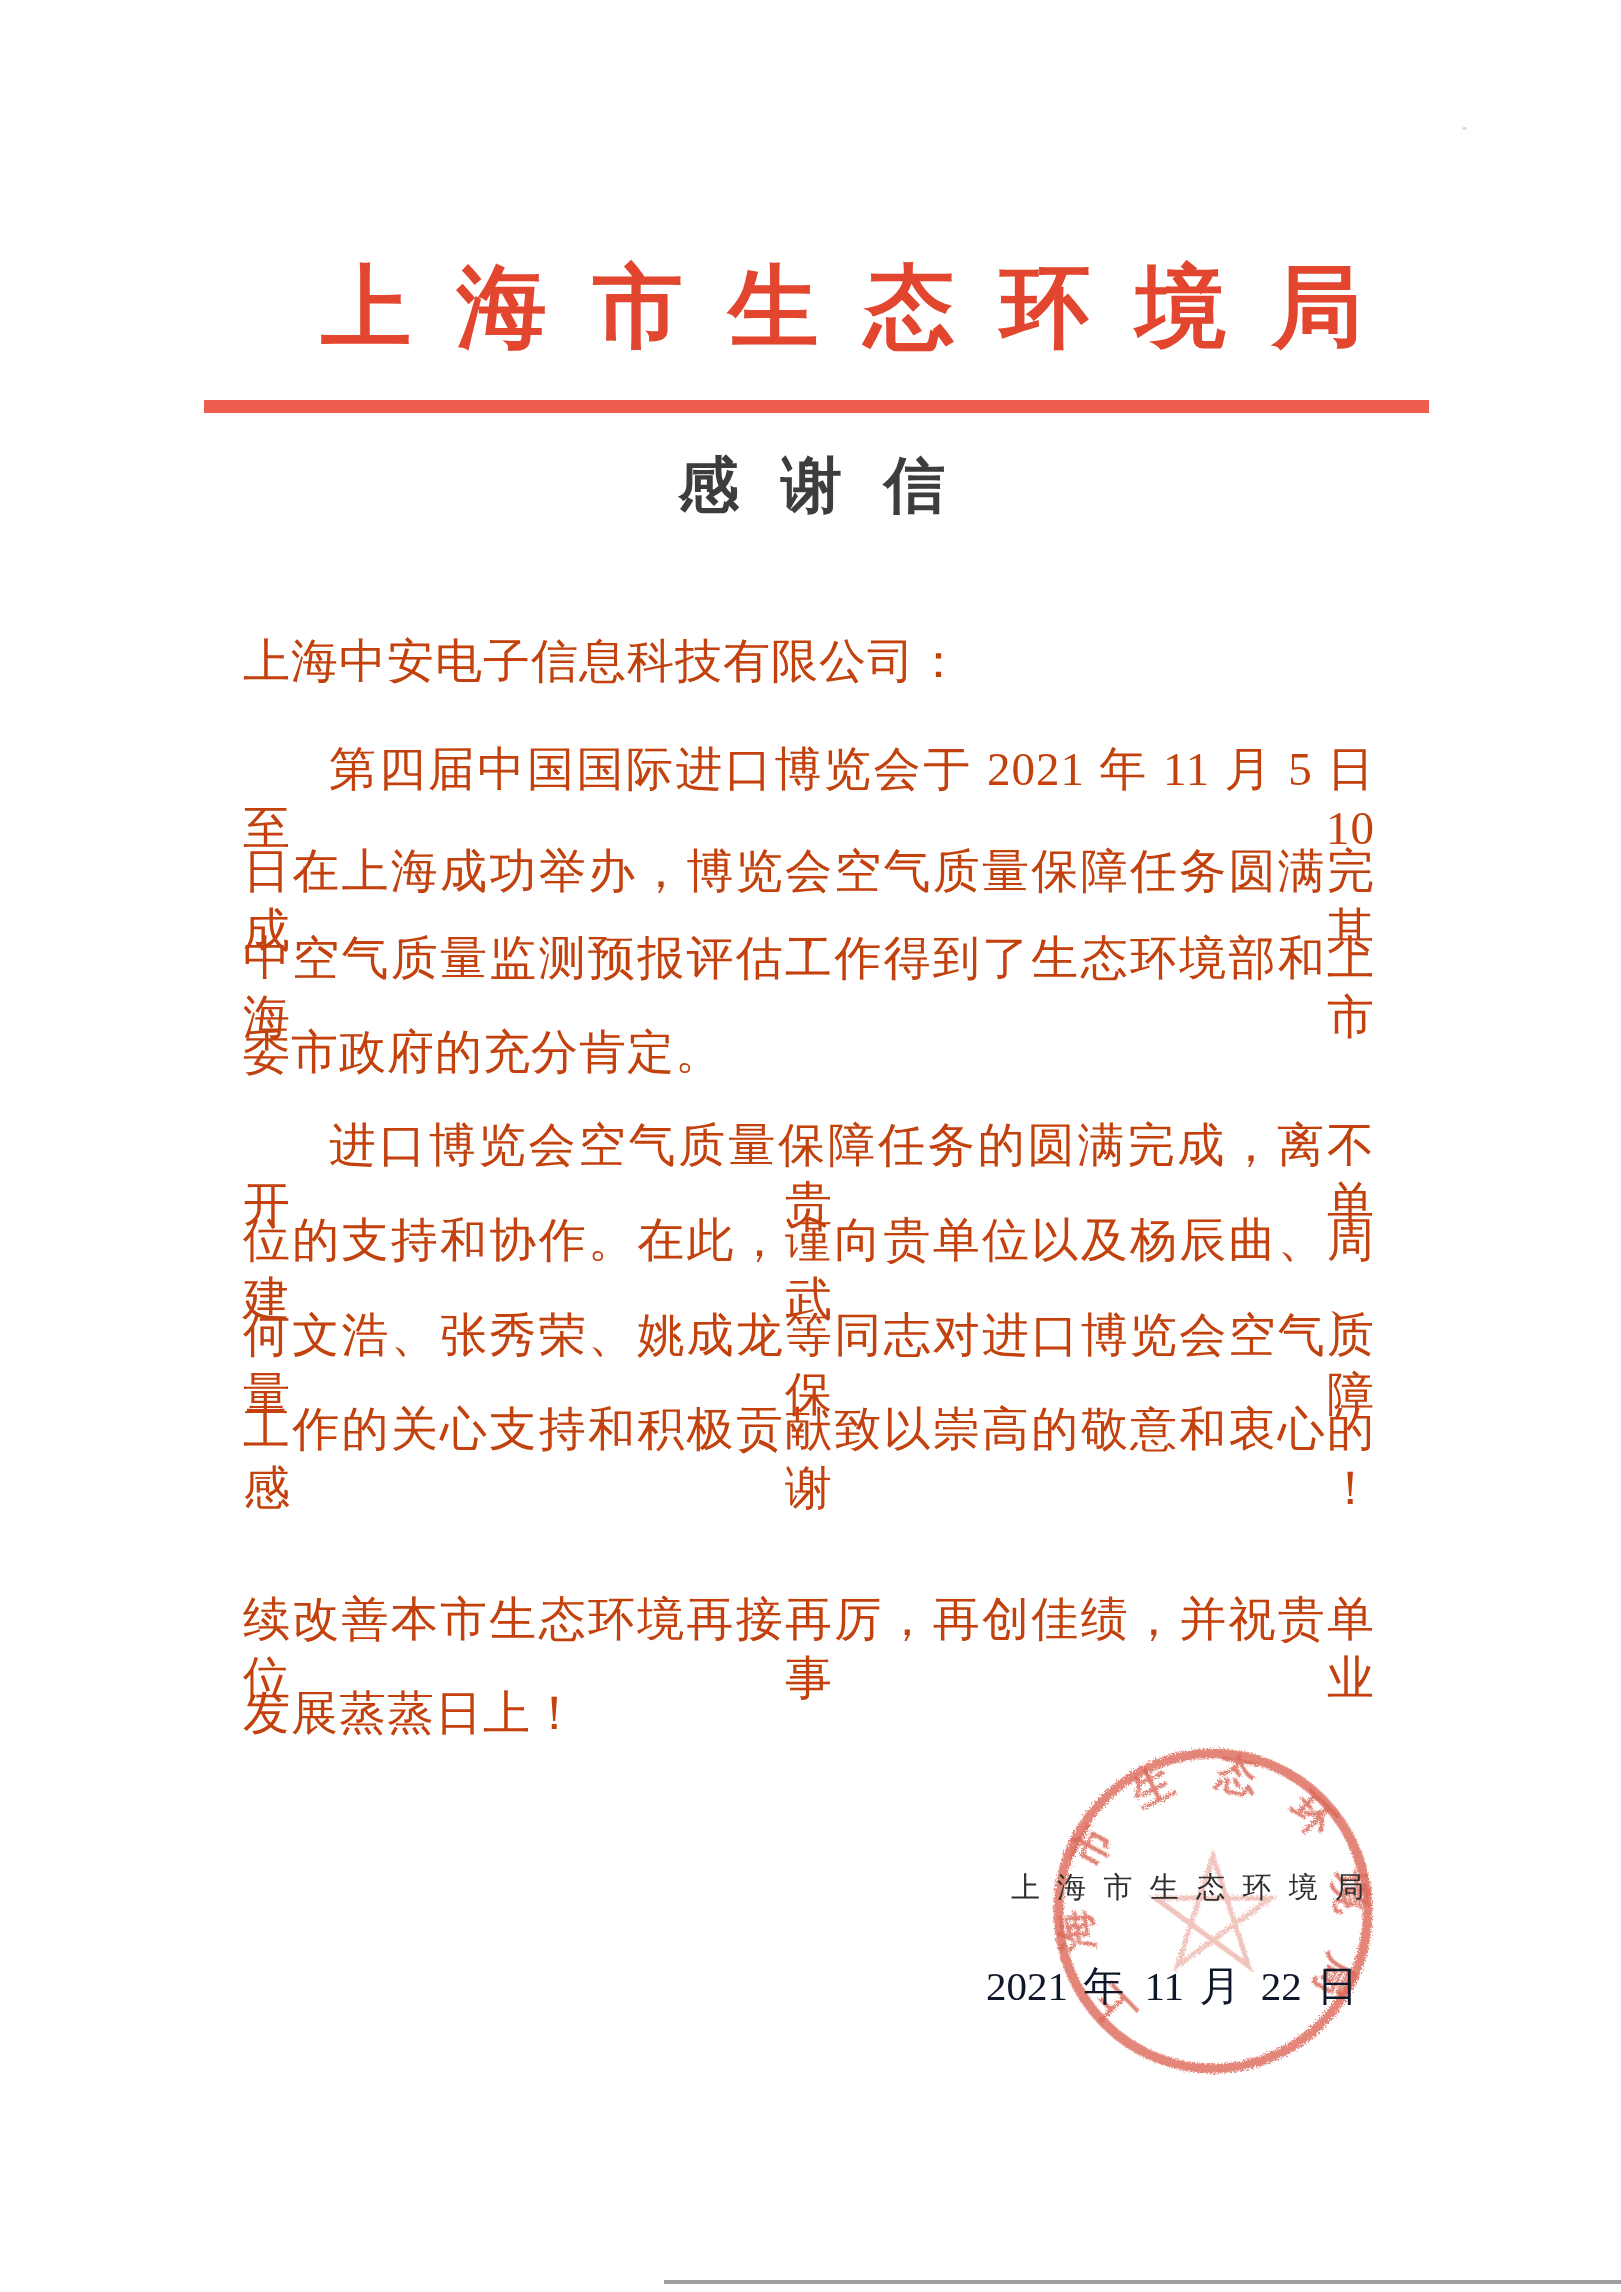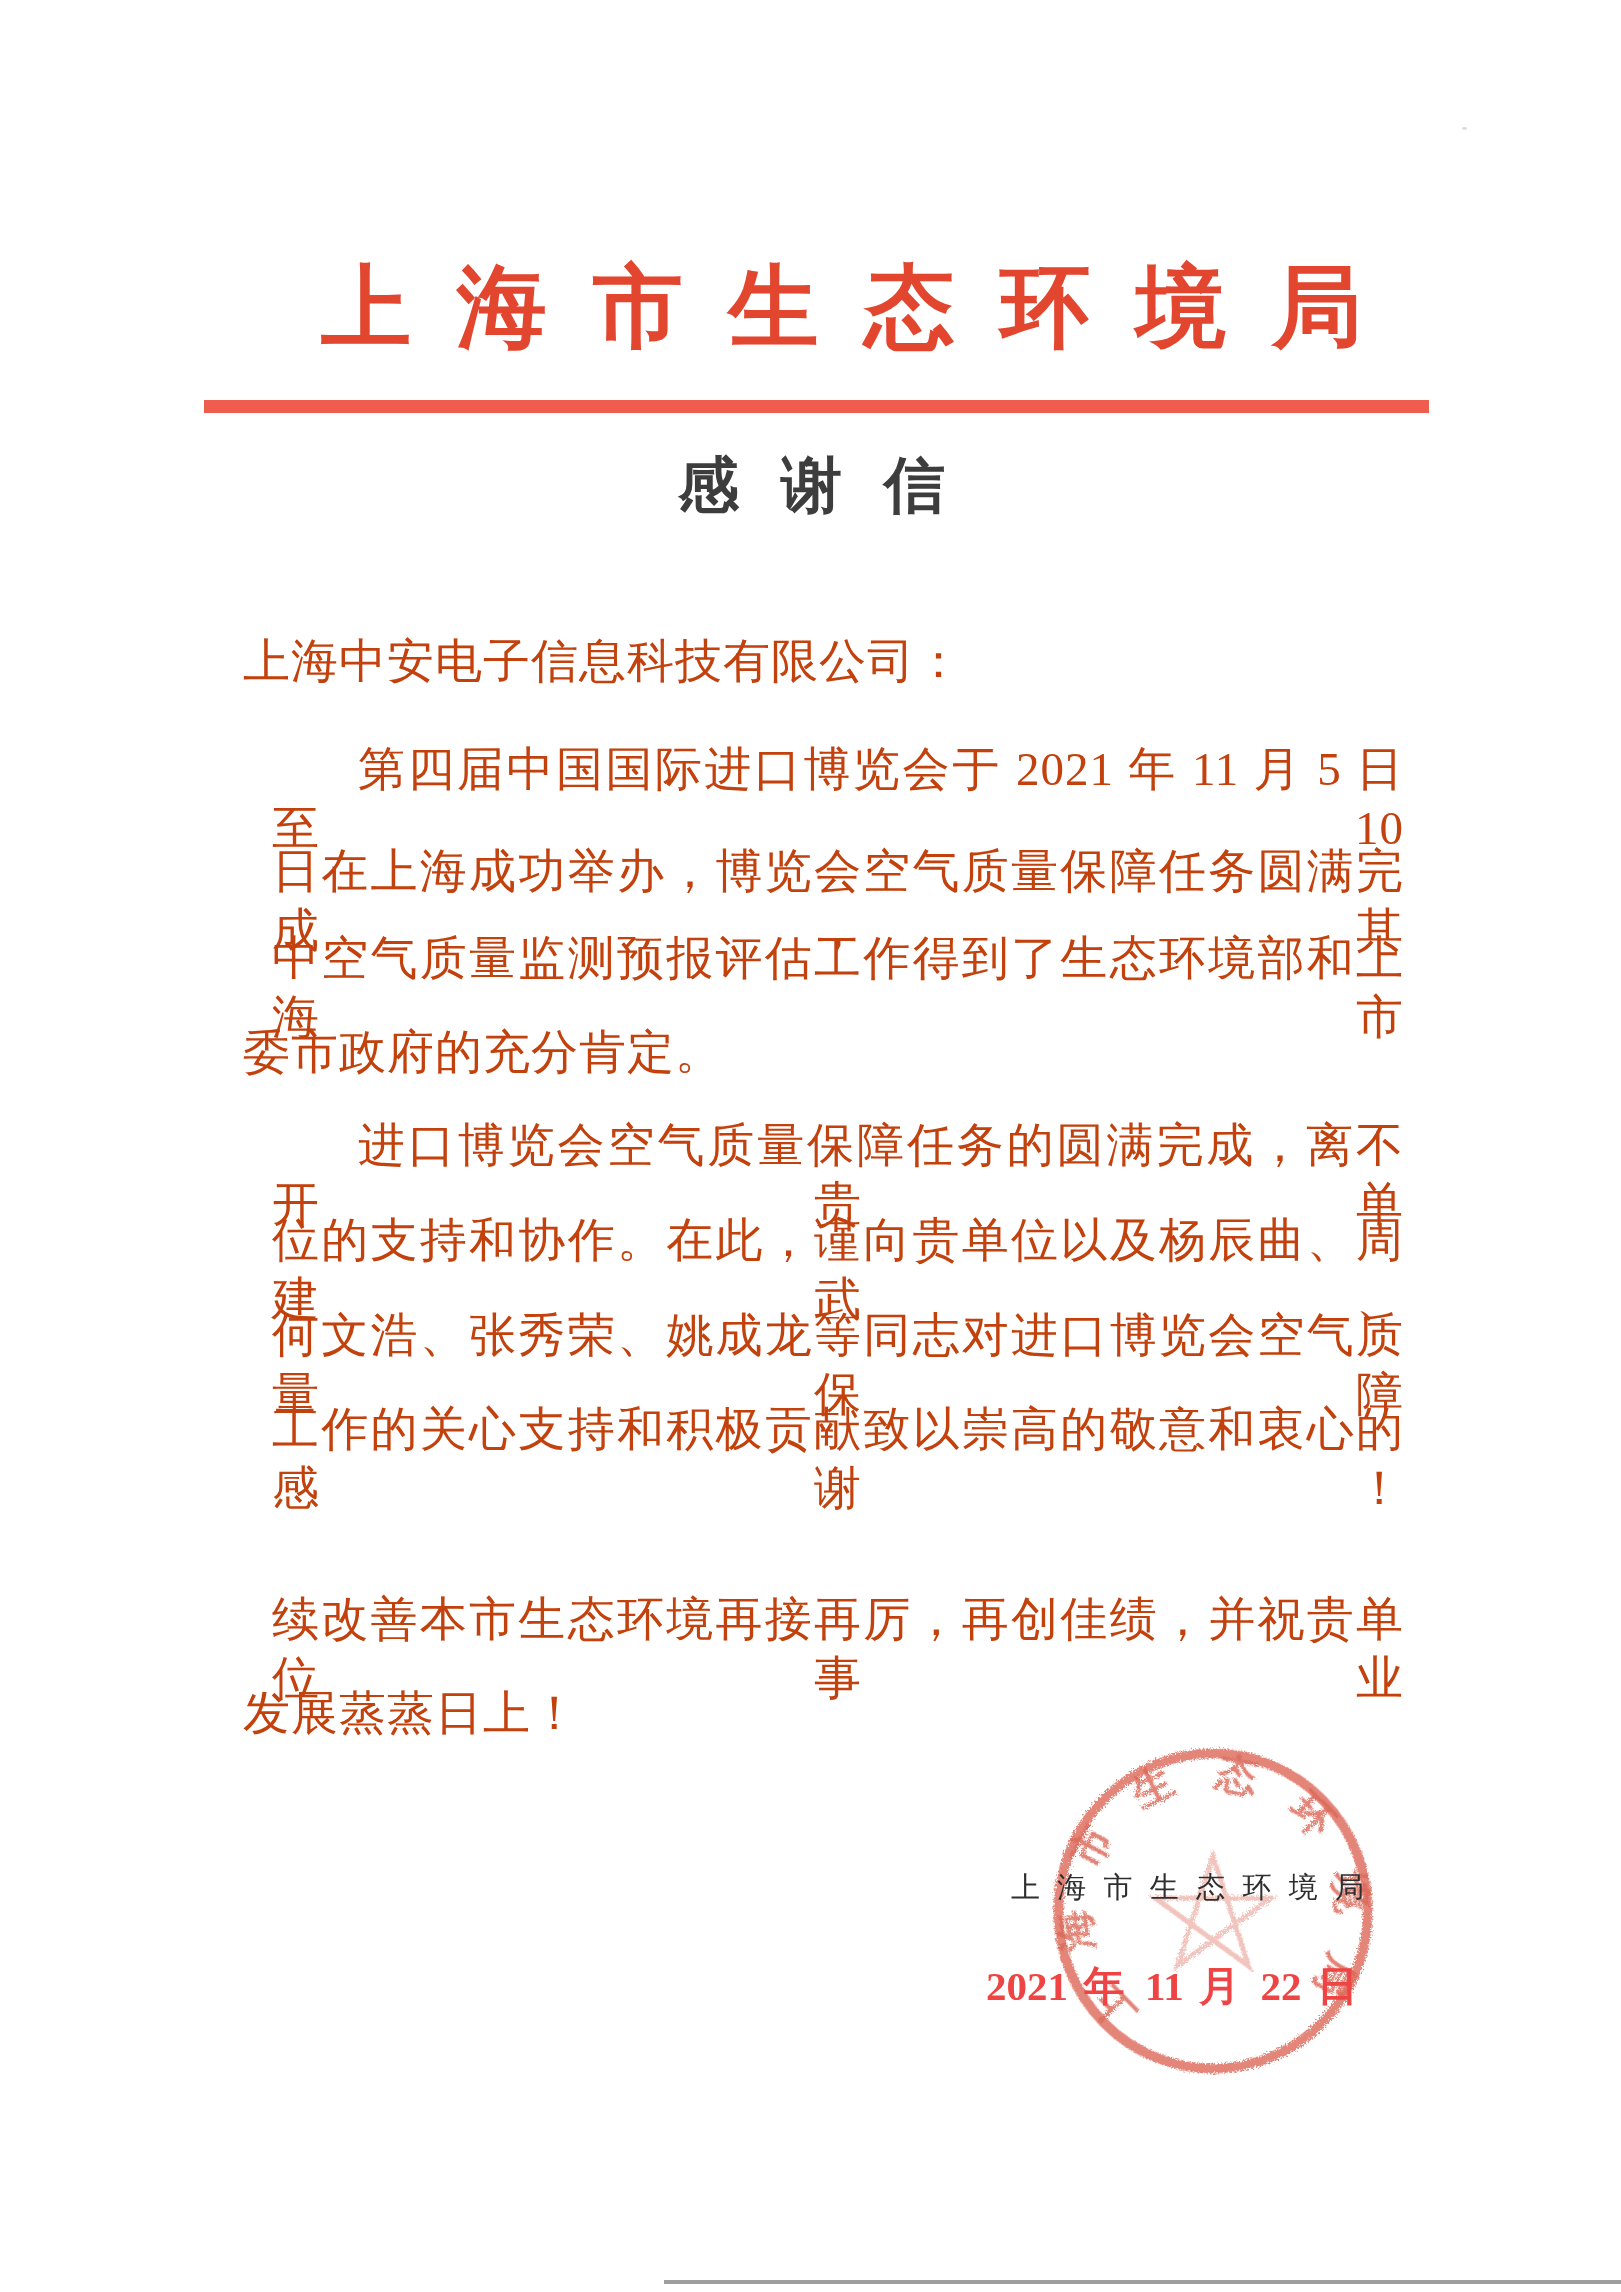--- a/index.html
+++ b/index.html
@@ -27,32 +27,32 @@
     position:absolute;left:678px;top:452px;width:267px;
     display:flex;justify-content:space-between;
     font-size:61px;line-height:1.1;font-weight:700;color:#3d3d3d;
   }
   
   .body-line{
     position:absolute;left:243px;width:1132px;
     font-size:47px;line-height:1.25;color:#c2410c;
     letter-spacing:1px;white-space:nowrap;z-index:2;
   }
-  .just{text-align:justify;text-align-last:justify;white-space:normal;margin-left:29px;}
+  .just{text-align:justify;text-align-last:justify;white-space:normal;}
   .indent{text-indent:86px;}
   
   .signature{
     position:absolute;left:1011px;top:1870px;width:353px;
     font-size:29px;line-height:1.2;color:#2e2e2e;
     text-align:justify;text-align-last:justify;z-index:3;
   }
   .date{
     position:absolute;left:986px;top:1962px;width:372px;
-    font-size:41px;line-height:1.2;color:#ef4444;
-    text-align:justify;text-align-last:justify;z-index:3;font-weight:bold;
+    font-size:41px;line-height:1.2;color:#0f172a;
+    text-align:justify;text-align-last:justify;z-index:3;
   }
   
   .seal{
     position:absolute;left:1027px;top:1725px;z-index:1;
     opacity:0.88;
   }
   .seal text{
     font-family:"Liberation Serif","DejaVu Serif",serif;
     font-size:42px;font-weight:600;fill:#d4503e;
   }

